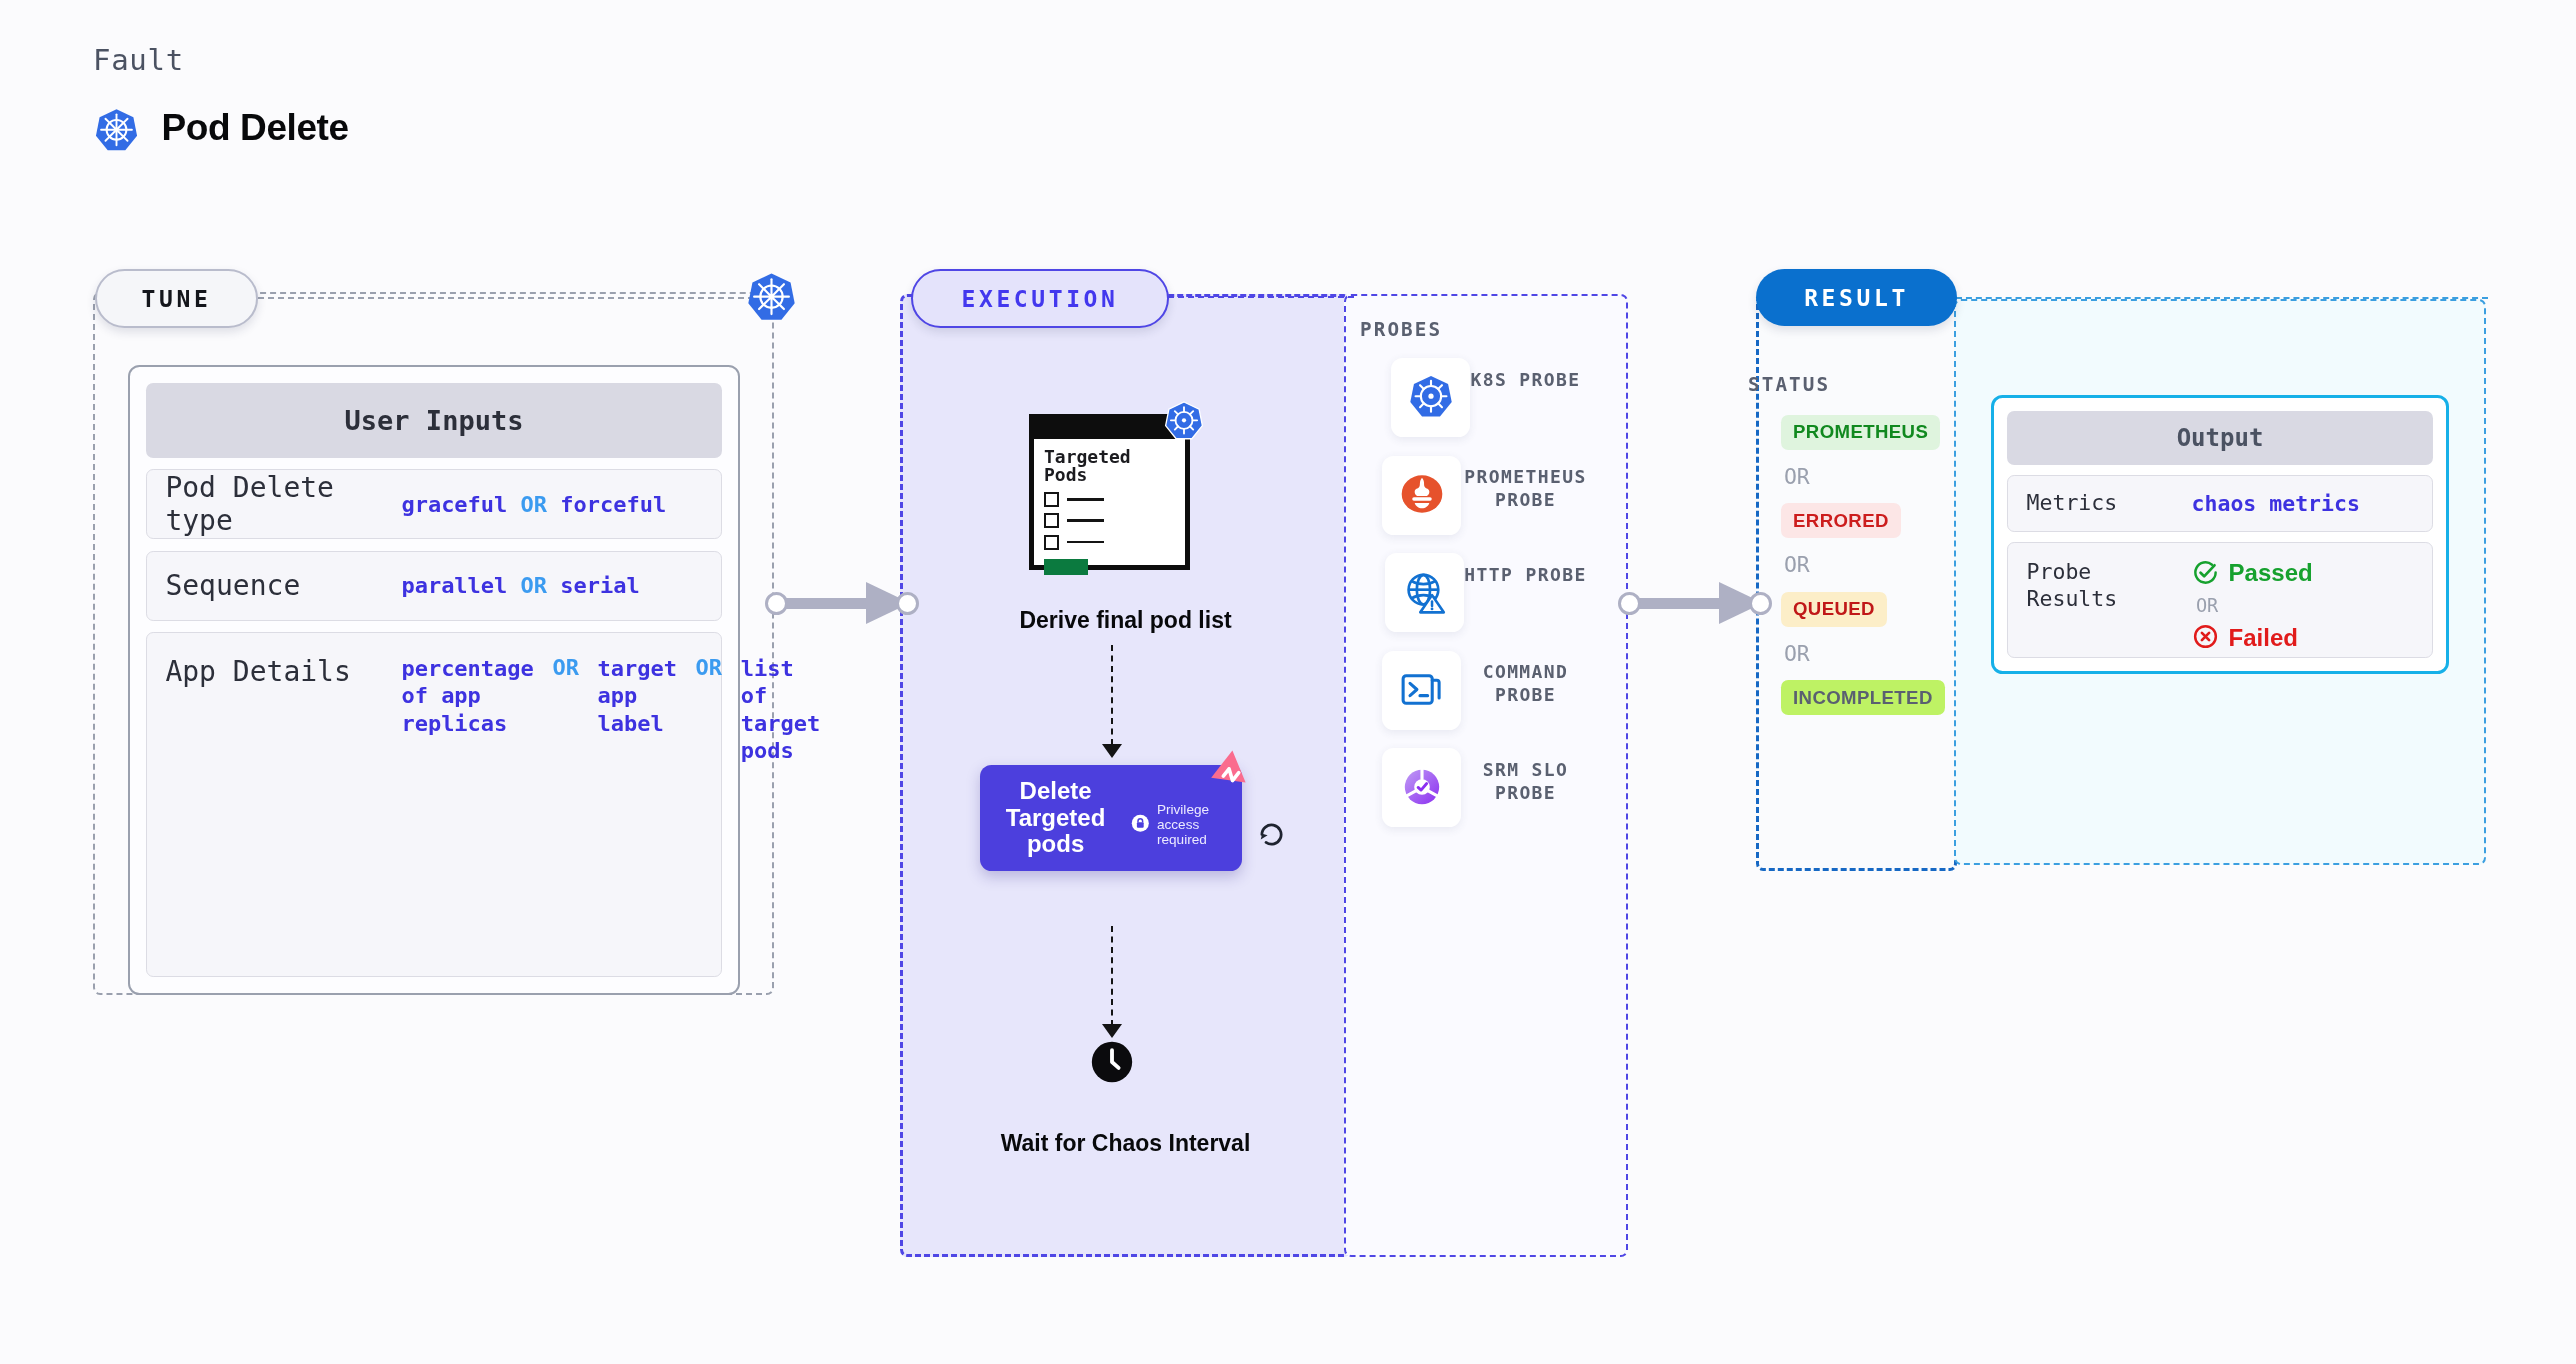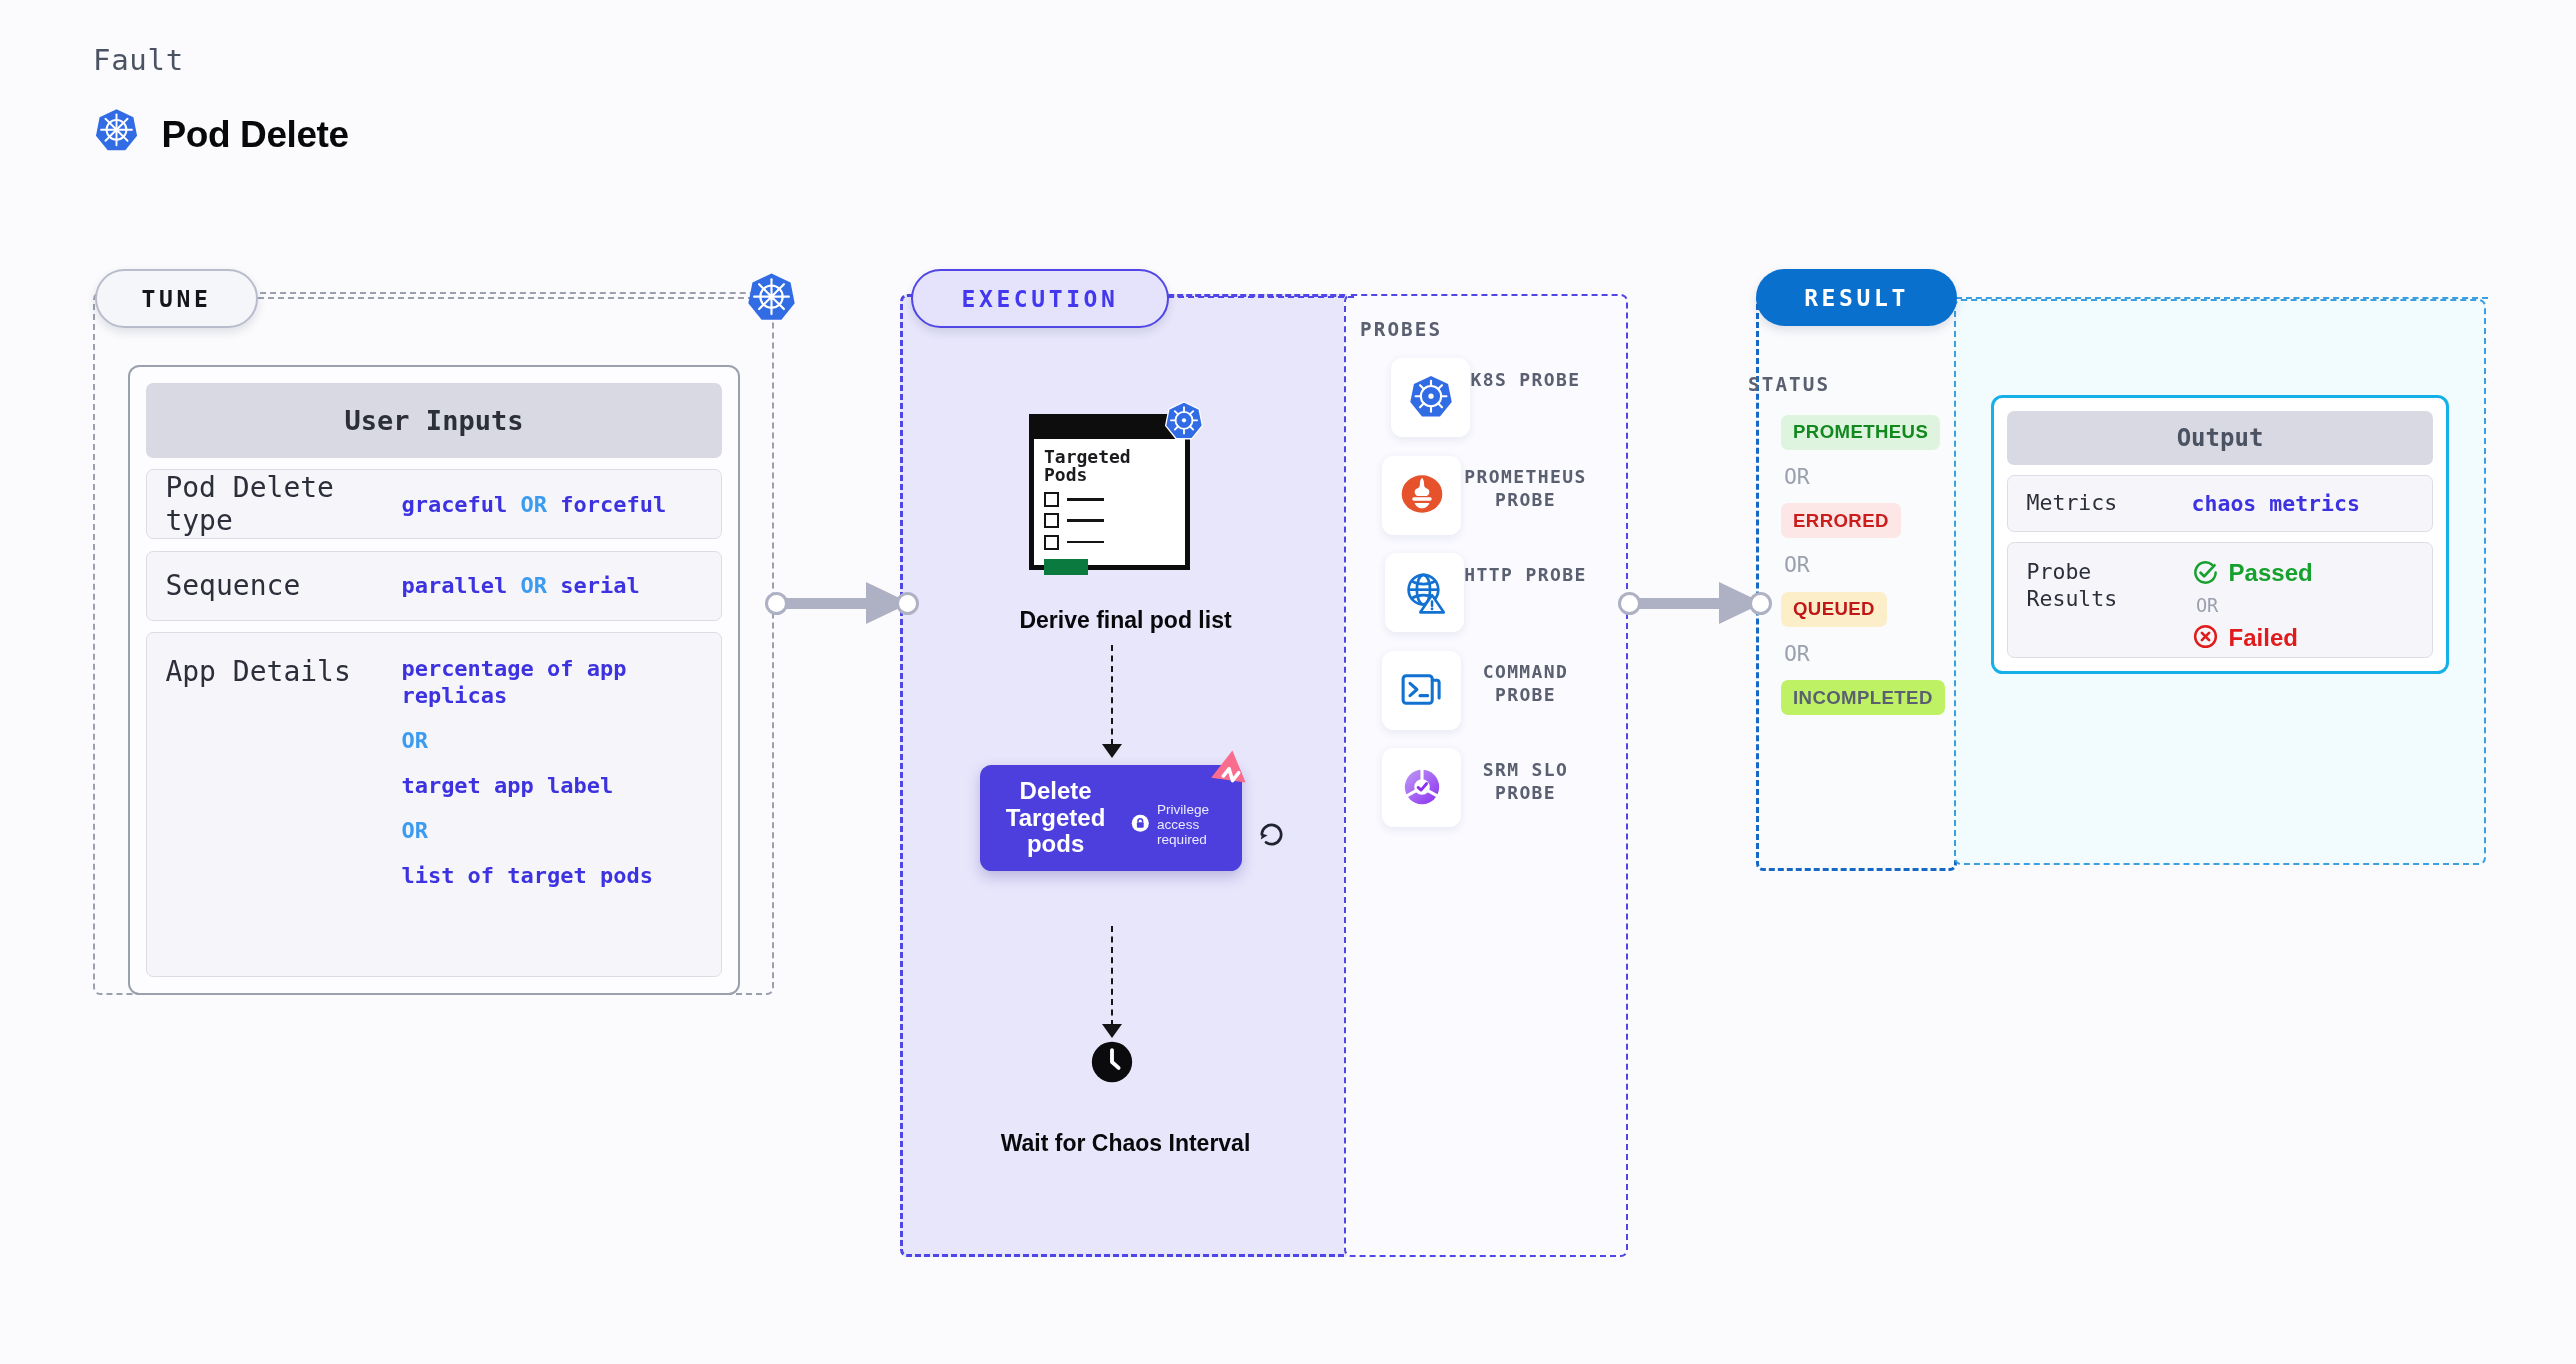--- a/index.html
+++ b/index.html
@@ -10,21 +10,21 @@
     position: relative;
     overflow: hidden;
   }
 
   
   #header { position: absolute; left: 93px; top: 43px; }
   #fault-label {
     font-family: "DejaVu Sans Mono", monospace;
     font-size: 29px; color: #4b5262; letter-spacing: 0.7px;
   }
-  #fault-title-row { display: flex; align-items: flex-end; gap: 21.5px; margin-top: 30px; }
+  #fault-title-row { display: flex; align-items: flex-start; gap: 21.5px; margin-top: 30px; }
   #fault-title { font-size: 37px; font-weight: 700; color: #08090b; letter-spacing: -0.4px; }
 
   
   .sect-badge {
     position: absolute; display: flex; align-items: center; justify-content: center;
     border-radius: 716px; font-weight: 700; letter-spacing: 3.6px;
     font-size: 24px; z-index: 40;
     box-shadow: 0 4.3px 10px rgba(30,40,80,.13);
   }
   #tune-badge {
@@ -94,21 +94,21 @@
   .kv-key {
     font-family: "DejaVu Sans Mono", monospace; font-size: 28px;
     color: #2c2f3a; width: 236px; flex-shrink: 0;
   }
   .kv-val {
     font-family: "DejaVu Sans Mono", monospace; font-size: 22px;
     color: #3d32e0; font-weight: 700;
   }
   .or-tok { color: #3b9bf0; font-weight: 700; }
   #app-details-row { align-items: flex-start; padding-top: 21.5px; padding-bottom: 21.5px; flex: 1; }
-  #app-details-vals { display: flex; flex-direction: column; gap: 18.6px; }
+  #app-details-vals { display: flex; flex-direction: row; gap: 18.6px; }
   #app-details-vals .or-line { color: #3b9bf0; font-weight: 700; }
   .ad-opt { max-width: 287px; line-height: 1.25; }
 
   
   .conn { position: absolute; height: 43px; z-index: 30; }
   .conn .bar { position: absolute; left: 10px; top: 15.8px; height: 11.5px; background: #aeb0c4; }
   .conn .dot {
     position: absolute; top: 10px; width: 23px; height: 23px; border-radius: 50%;
     background: #ffffff; border: 3.6px solid #aeb0c4;
   }

